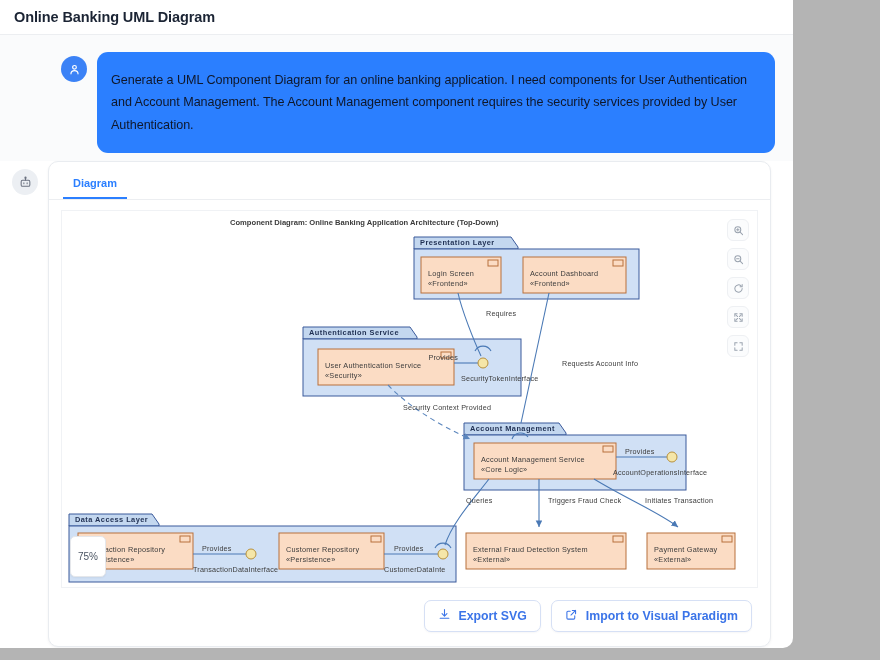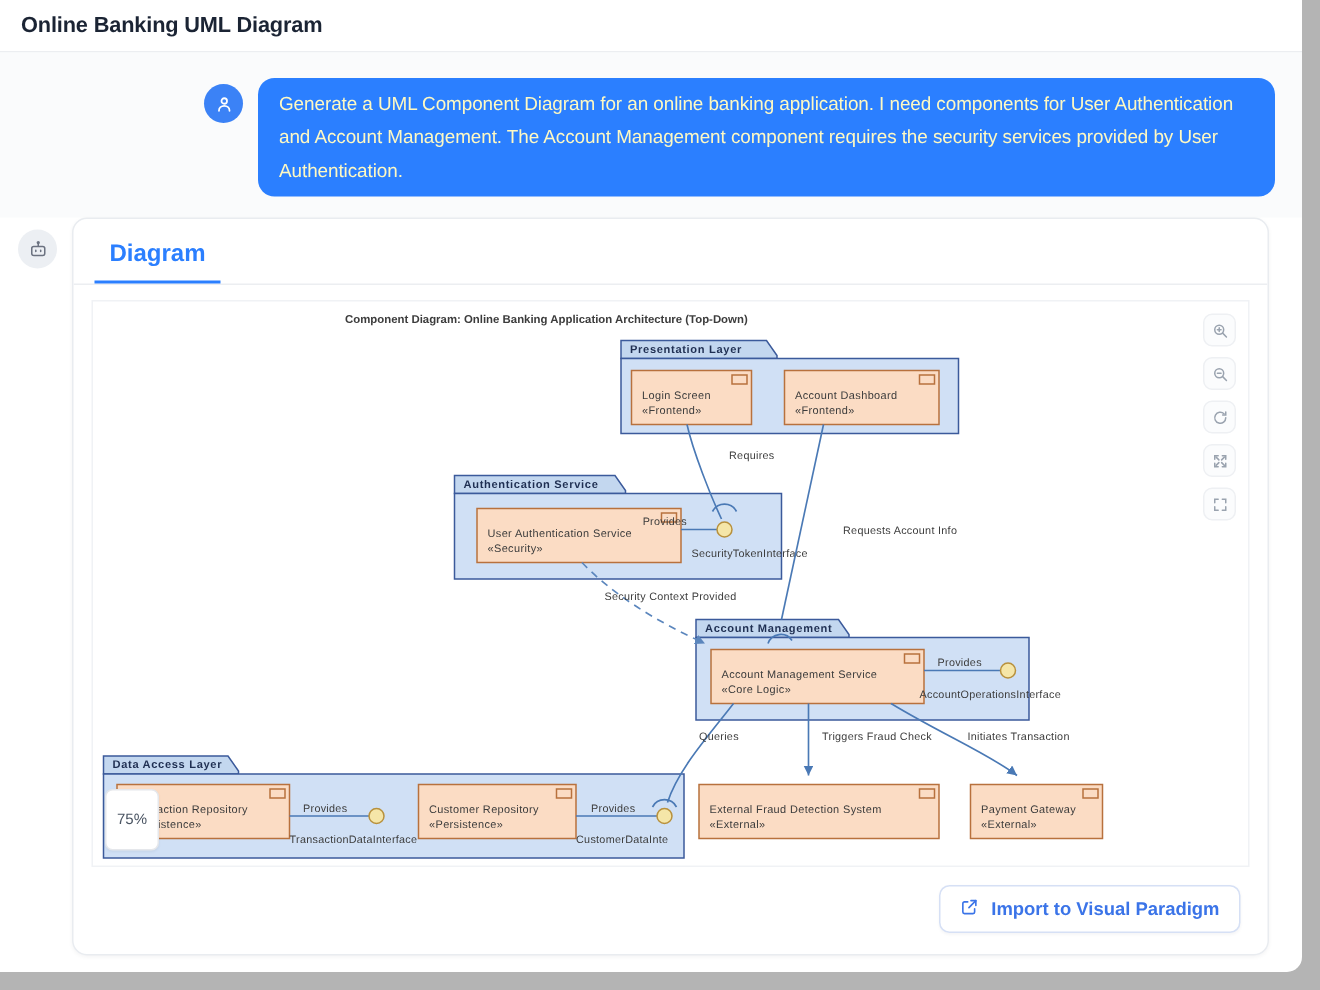--- a/index.html
+++ b/index.html
@@ -4,21 +4,21 @@
 <style>
   * { box-sizing: border-box; margin: 0; padding: 0; }
   html, body {
     width: 880px; height: 660px;
     font-family: "Liberation Sans", sans-serif;
     background: #b4b4b4;
     overflow: hidden;
   }
   #app {
     position: absolute; left: 0; top: 0;
-    width: 868px; height: 648px;
+    width: 793px; height: 648px;
     background: #ffffff;
     border-radius: 0 0 10px 0;
     overflow: hidden;
   }
   
   .titlebar {
     height: 35px;
     background: #ffffff;
     border-bottom: 1px solid #eceef1;
     display: flex; align-items: center;
@@ -35,23 +35,23 @@
     padding: 17px 18px 8px 18px;
   }
   .msg-row { display: flex; align-items: flex-start; justify-content: flex-end; gap: 10px; }
   .avatar {
     width: 26px; height: 26px; border-radius: 50%;
     background: #3b82f6; color:#fff;
     display:flex; align-items:center; justify-content:center;
     flex: 0 0 auto; margin-top: 4px;
   }
   .bubble {
-    background: #2b7fff; color: #fef9c3;
+    background: #2b7fff; color: #0f172a;
     border-radius: 11px;
-    padding: 6px 14px;
+    padding: 17px 14px;
     max-width: 678px;
     font-size: 12.6px; line-height: 1.78;
     letter-spacing: -0.05px;
   }
   
   .panel-row { display:flex; align-items:flex-start; gap: 10px; padding: 0 22px 0 12px; }
   .bot-avatar {
     width: 26px; height: 26px; border-radius: 50%;
     background: #eceff3; color:#6b7280;
     display:flex; align-items:center; justify-content:center;
@@ -63,21 +63,21 @@
     border:1px solid #e9ecf0;
     border-radius: 10px;
     box-shadow: 0 1px 3px rgba(16,24,40,.05);
     overflow: hidden;
   }
   .tabs {
     display:flex; gap: 6px; padding: 10px 14px 0 14px;
     border-bottom: 1px solid #eceef1;
   }
   .tab {
-    font-size: 16px; padding: 5px 10px 8px 10px;
+    font-size: 11px; padding: 5px 10px 8px 10px;
     color:#6b7280; cursor:pointer; border-bottom: 2px solid transparent;
   }
   .tab.active { color:#2b7fff; font-weight: bold; border-bottom-color:#2b7fff; }
   .canvas-wrap {
     position: relative;
     margin: 10px 12px 8px 12px;
     height: 378px;
     background:#ffffff;
     border:1px solid #f0f2f5;
     border-radius: 0;
@@ -338,20 +338,30 @@
               <path d="M4 9V4h5M20 9V4h-5M4 15v5h5M20 15v5h-5"></path>
             </svg>
           </div>
         </div>
       </div>
 
       <div class="actions">
         <div class="btn">
           <span>
             <svg width="13" height="13" viewBox="0 0 24 24" fill="none" stroke="#3b74e8" stroke-width="2" stroke-linecap="round" stroke-linejoin="round">
+              <path d="M12 3v11"></path>
+                <path d="M7.5 10.5L12 15l4.5-4.5"></path>
+                <path d="M4 19h16"></path>
+            </svg>
+          </span>
+          <span>Export SVG</span>
+        </div>
+        <div class="btn">
+          <span>
+            <svg width="13" height="13" viewBox="0 0 24 24" fill="none" stroke="#3b74e8" stroke-width="2" stroke-linecap="round" stroke-linejoin="round">
               <path d="M13.5 4.5H19.5V10.5"></path>
                 <path d="M19.5 4.5L11 13"></path>
               <path d="M18 14.5v4a2 2 0 0 1-2 2H5.5a2 2 0 0 1-2-2V8a2 2 0 0 1 2-2h4"></path>
             </svg>
           </span>
           <span>Import to Visual Paradigm</span>
         </div>
       </div>
 
     </div>

